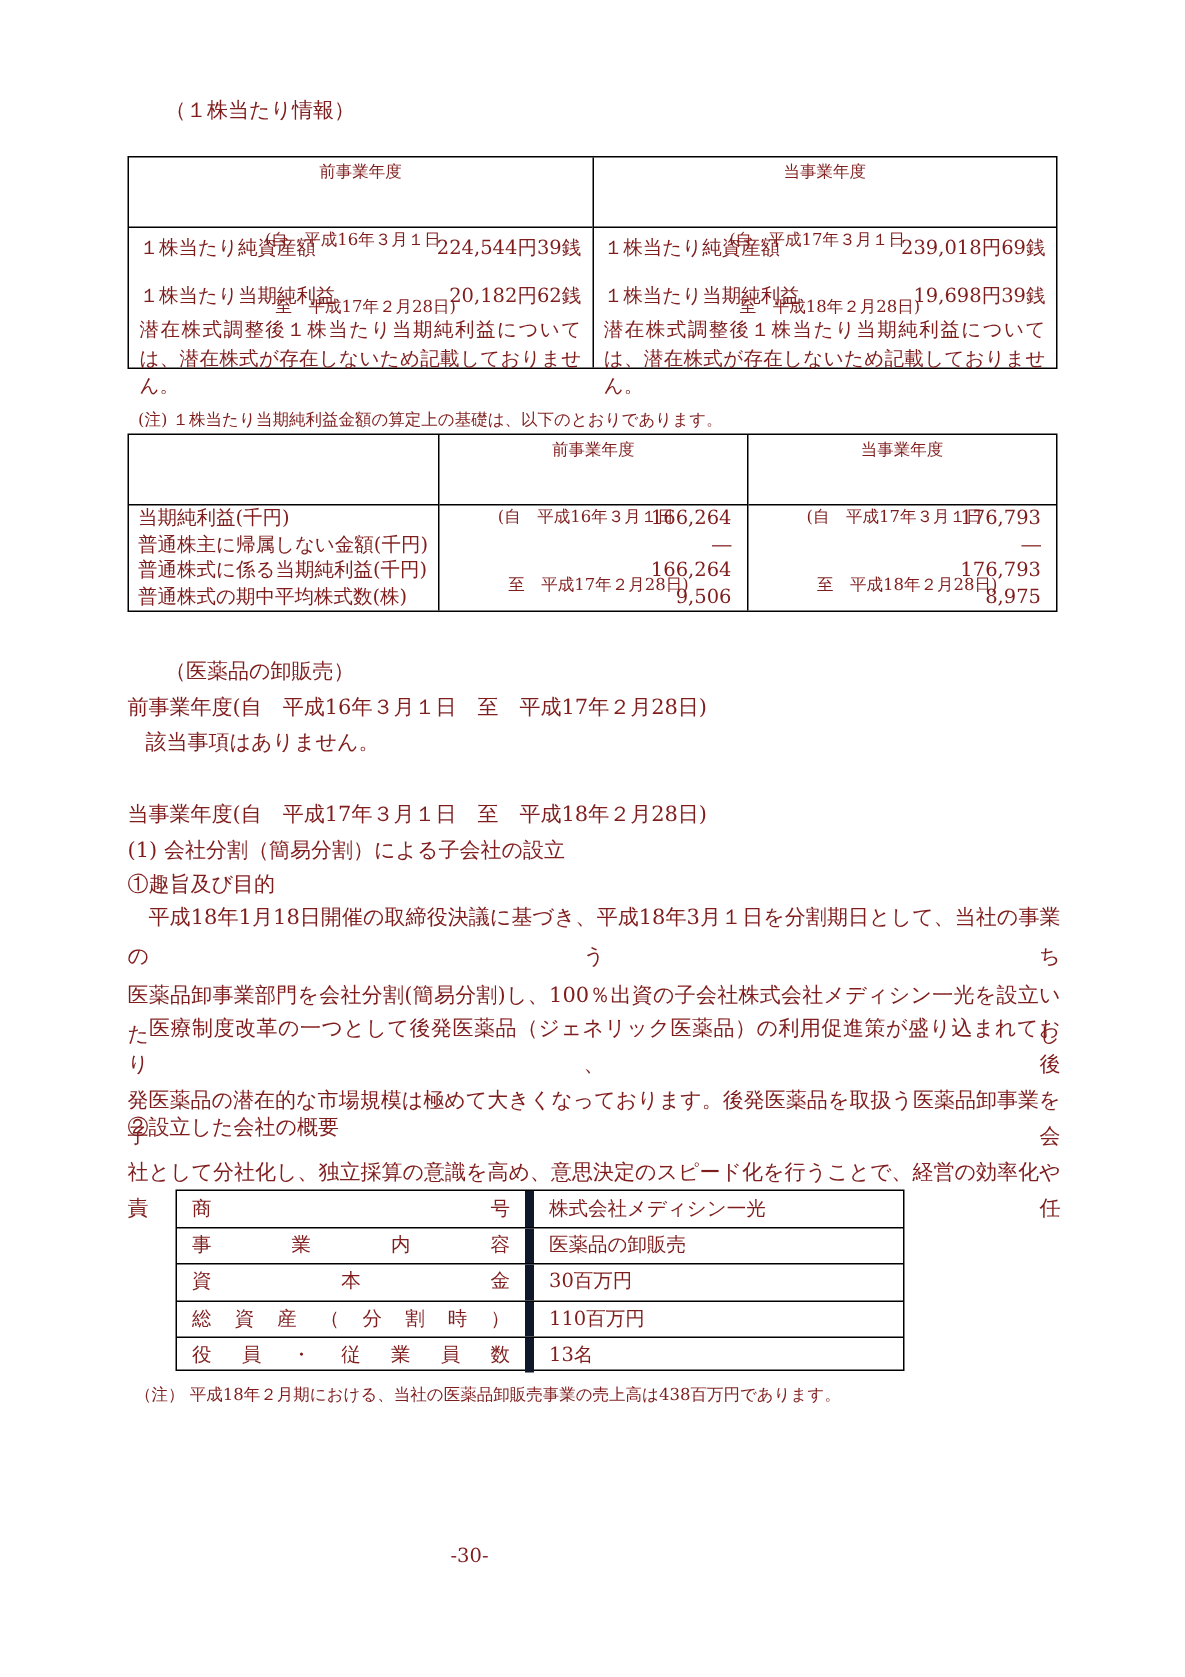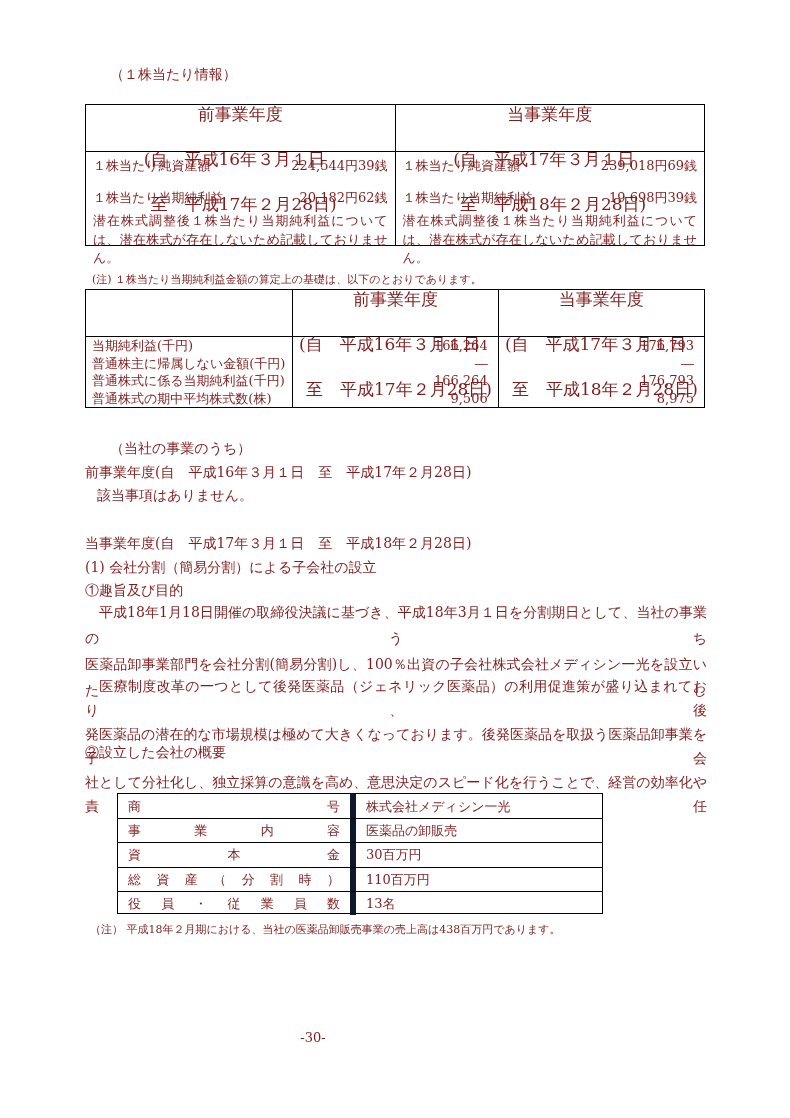--- a/index.html
+++ b/index.html
@@ -7,21 +7,21 @@
     position:relative;width:790px;height:1118px;margin:0 auto;background:#ffffff;
     font-family:"DejaVu Serif","Liberation Serif",serif;color:#7f1d1d;font-size:14px;
     overflow:hidden;
   }
   .abs{position:absolute;}
   .line{white-space:pre;line-height:17px;}
 
   
   .thead{
     border-bottom:1px solid #000;text-align:center;
-    font-size:17px;line-height:15px;padding-top:2px;box-sizing:border-box;
+    font-size:11px;line-height:15px;padding-top:2px;box-sizing:border-box;
   }
   .th-dates{display:inline-block;text-align:left;white-space:pre;}
   .th-l3{padding-left:7px;}
 
   
   .table1{
     left:85px;top:104px;width:620px;height:142px;
     border:1px solid #000;box-sizing:border-box;display:flex;
   }
   .t1col{width:309px;box-sizing:border-box;}
@@ -153,21 +153,21 @@
           <div class="th-l3">至　平成18年２月28日)</div>
         </div>
       </div>
       <div class="t2cell t2val">176,793</div>
       <div class="t2cell t2val">―</div>
       <div class="t2cell t2val">176,793</div>
       <div class="t2cell t2val">8,975</div>
     </div>
   </div>
 
-  <div class="abs line" style="left:110px;top:440px;">（当社の事業のうち）</div>
+  <div class="abs line" style="left:110px;top:440px;">（医薬品の卸販売）</div>
   <div class="abs line" style="left:85px;top:464px;">前事業年度(自　平成16年３月１日　至　平成17年２月28日)</div>
   <div class="abs line" style="left:97px;top:487px;">該当事項はありません。</div>
   <div class="abs line" style="left:85px;top:535px;">当事業年度(自　平成17年３月１日　至　平成18年２月28日)</div>
   <div class="abs line" style="left:85px;top:559px;">(1) 会社分割（簡易分割）による子会社の設立</div>
   <div class="abs line" style="left:85px;top:582px;">①趣旨及び目的</div>
 
   <div class="abs" style="left:85px;top:599px;">
     <div class="para-line jl">　平成18年1月18日開催の取締役決議に基づき、平成18年3月１日を分割期日として、当社の事業のうち</div>
     <div class="para-line jl">医薬品卸事業部門を会社分割(簡易分割)し、100％出資の子会社株式会社メディシン一光を設立いたし</div>
   </div>

